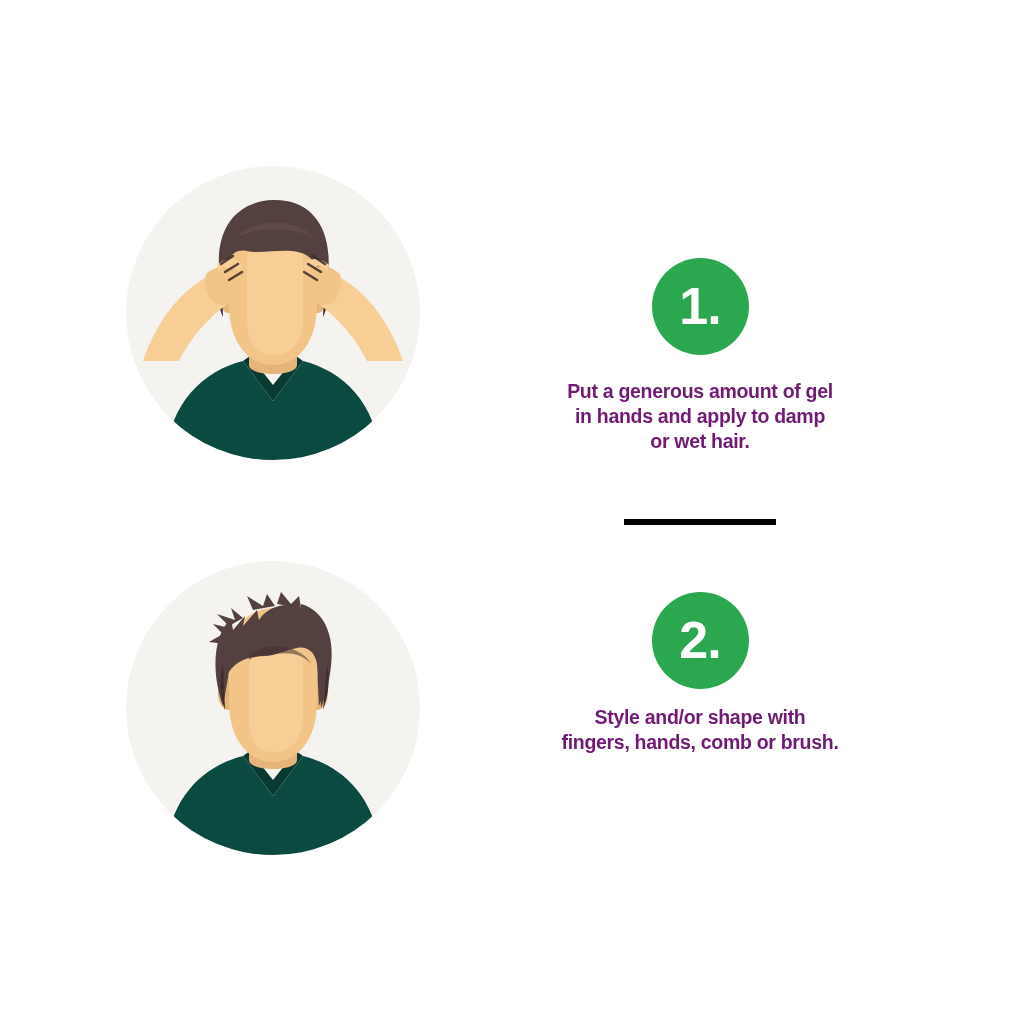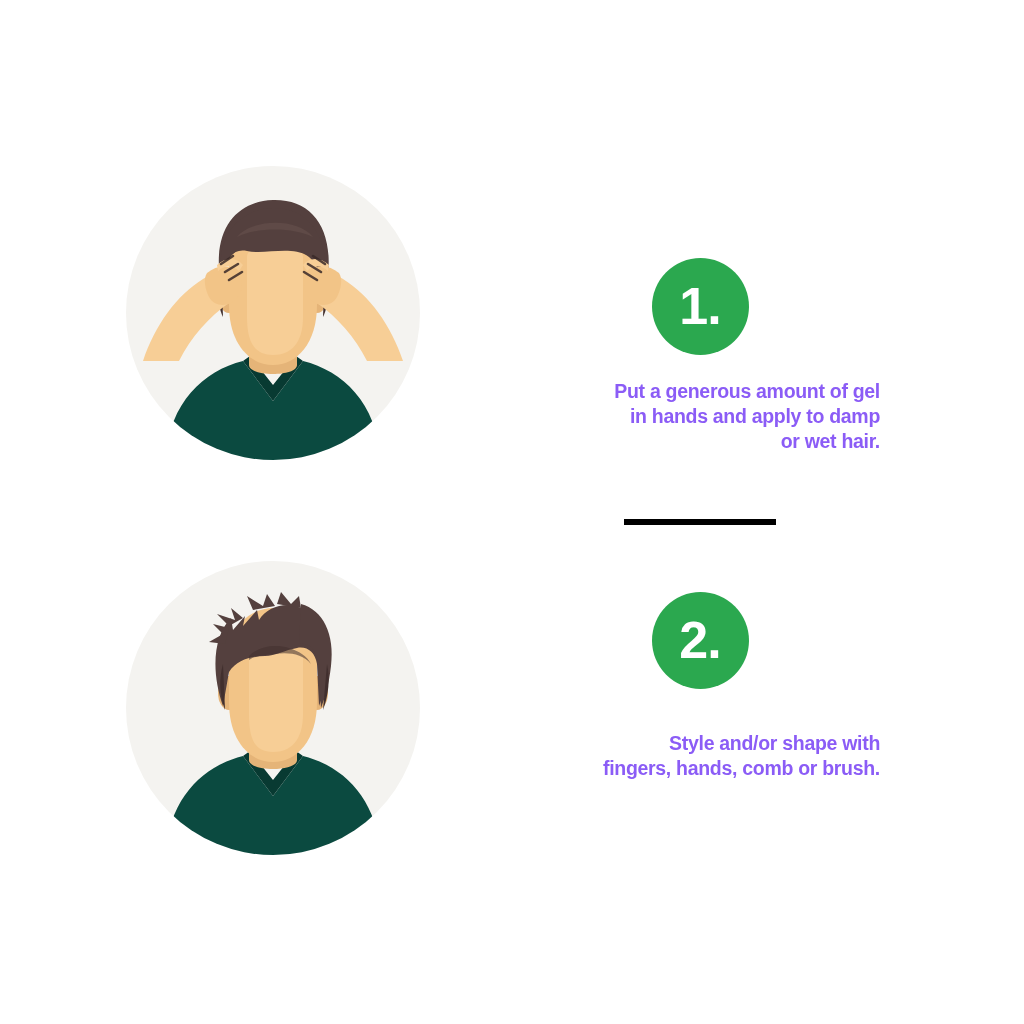--- a/index.html
+++ b/index.html
@@ -78,30 +78,30 @@
     font-size: 52px;
     line-height: 52px;
     letter-spacing: -1px;
     transform: translateY(-1px);
     user-select: none;
   }
 
   .step-caption {
     margin-top: 24px;
     width: 360px;
-    text-align: right;
-    color: #8b5cf6;
+    text-align: center;
+    color: #701a75;
     font-family: "Liberation Sans", sans-serif;
     font-weight: bold;
     font-size: 19.5px;
     line-height: 25px;
     letter-spacing: -0.3px;
     white-space: pre-line;
   }
-  #step-2 .step-caption { margin-top: 42px; }
+  #step-2 .step-caption { margin-top: 16px; }
 
   
   .divider {
     position: absolute;
     left: 624px;
     top: 519px;
     width: 152px;
     height: 6px;
     background: #000000;
   }

